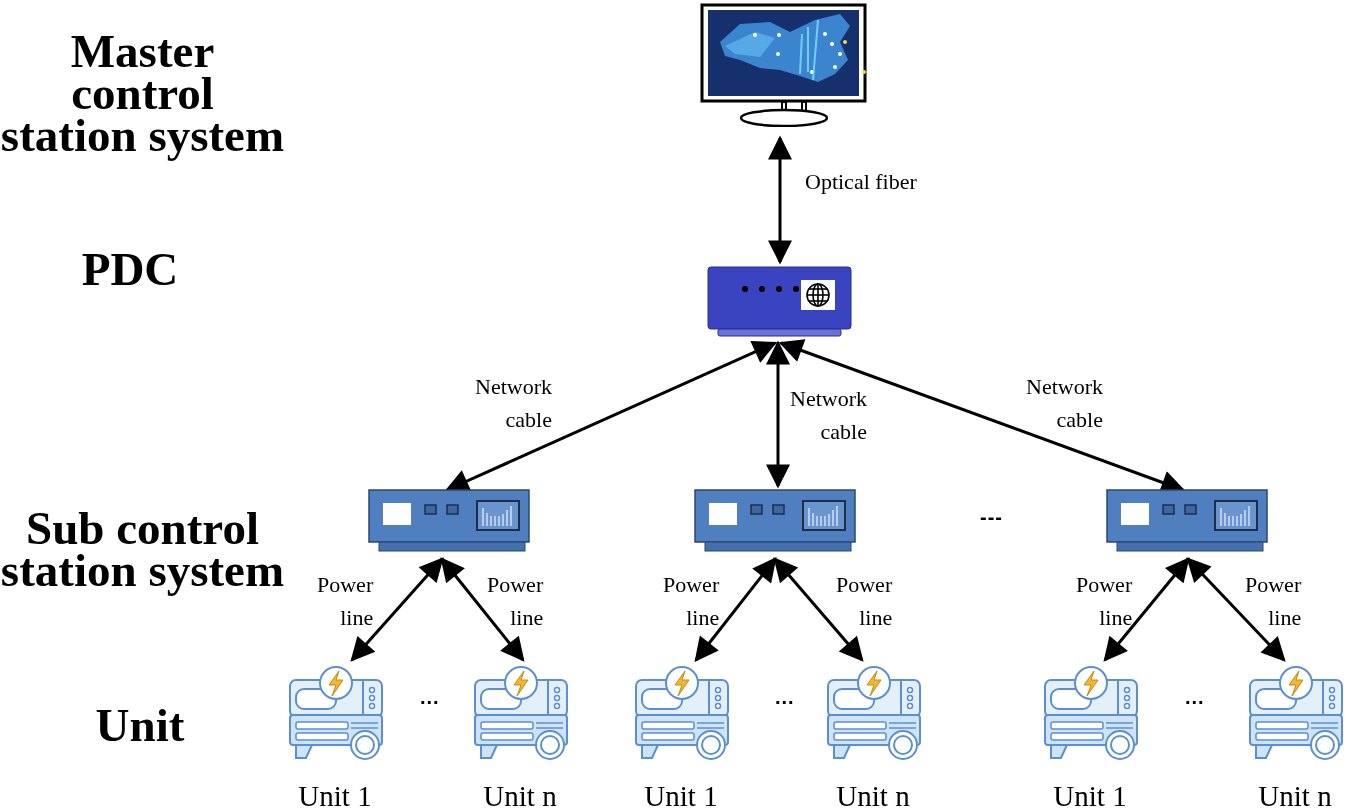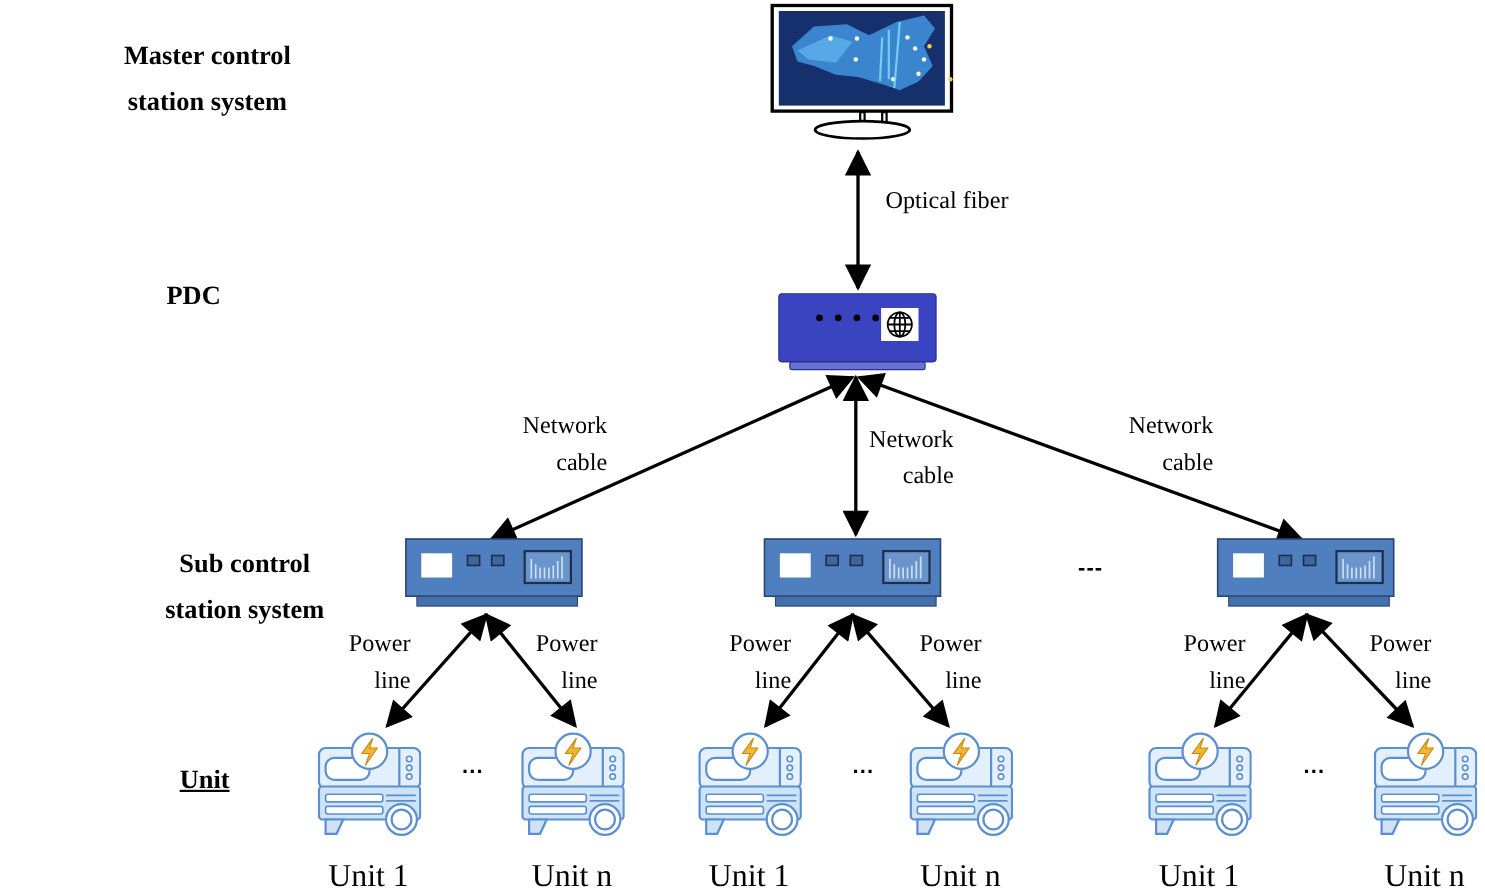--- a/index.html
+++ b/index.html
@@ -1,40 +1,40 @@
 <!DOCTYPE html>
 <html><head>
 <meta charset="utf-8">
 <style>
   html, body { margin:0; padding:0; background:#ffffff; }
   body { width:1350px; height:811px; position:relative; overflow:hidden; font-family:"Liberation Serif", serif; color:#000; }
-  .tier-label { position:absolute; font-family:"Liberation Serif", serif; font-weight:bold; font-size:24px; line-height:42px; text-align:center;padding-left:46px; }
+  .tier-label { position:absolute; font-family:"Liberation Serif", serif; font-weight:bold; font-size:47px; line-height:42px; text-align:center; }
   .tier-label span { display:block; }
   .conn-label { position:absolute; font-family:"Liberation Serif", serif; font-size:22px; line-height:33px; text-align:right; white-space:nowrap; }
   .conn-label span { display:block; }
   .unit-label { position:absolute; font-family:"Liberation Serif", serif; font-size:29px; text-align:center; width:130px; }
   .dots { position:absolute; font-family:"Liberation Sans", sans-serif; font-weight:bold; font-size:20px; letter-spacing:1px; }
   svg.layer { position:absolute; left:0; top:0; }
   .node { position:absolute; }
 </style>
 </head>
 <body>
 
 <div class="tier-label" style="left:0; top:0; width:285px; padding-top:30px;">
   <span>Master control</span>
   <span>station system</span>
 </div>
 <div class="tier-label" style="left:40px; top:248px; width:180px;">
   <span>PDC</span>
 </div>
-<div class="tier-label" style="left:0; top:492px; width:285px;margin-left:34px;">
+<div class="tier-label" style="left:0; top:507px; width:285px;">
   <span>Sub control</span>
   <span>station system</span>
 </div>
-<div class="tier-label" style="left:50px; top:688px; width:180px;text-decoration:underline;">
+<div class="tier-label" style="left:50px; top:704px; width:180px;">
   <span>Unit</span>
 </div>
 
 <svg class="layer" width="1350" height="811">
   <defs>
     <marker id="ah" markerWidth="10" markerHeight="10" refX="9" refY="5" orient="auto-start-reverse" markerUnits="userSpaceOnUse">
     </marker>
     <marker id="arr" viewBox="0 0 10 10" refX="9" refY="5" markerWidth="28" markerHeight="24" orient="auto-start-reverse" markerUnits="userSpaceOnUse">
       <path d="M0,0 L10,5 L0,10 z" fill="#000"></path>
     </marker>

